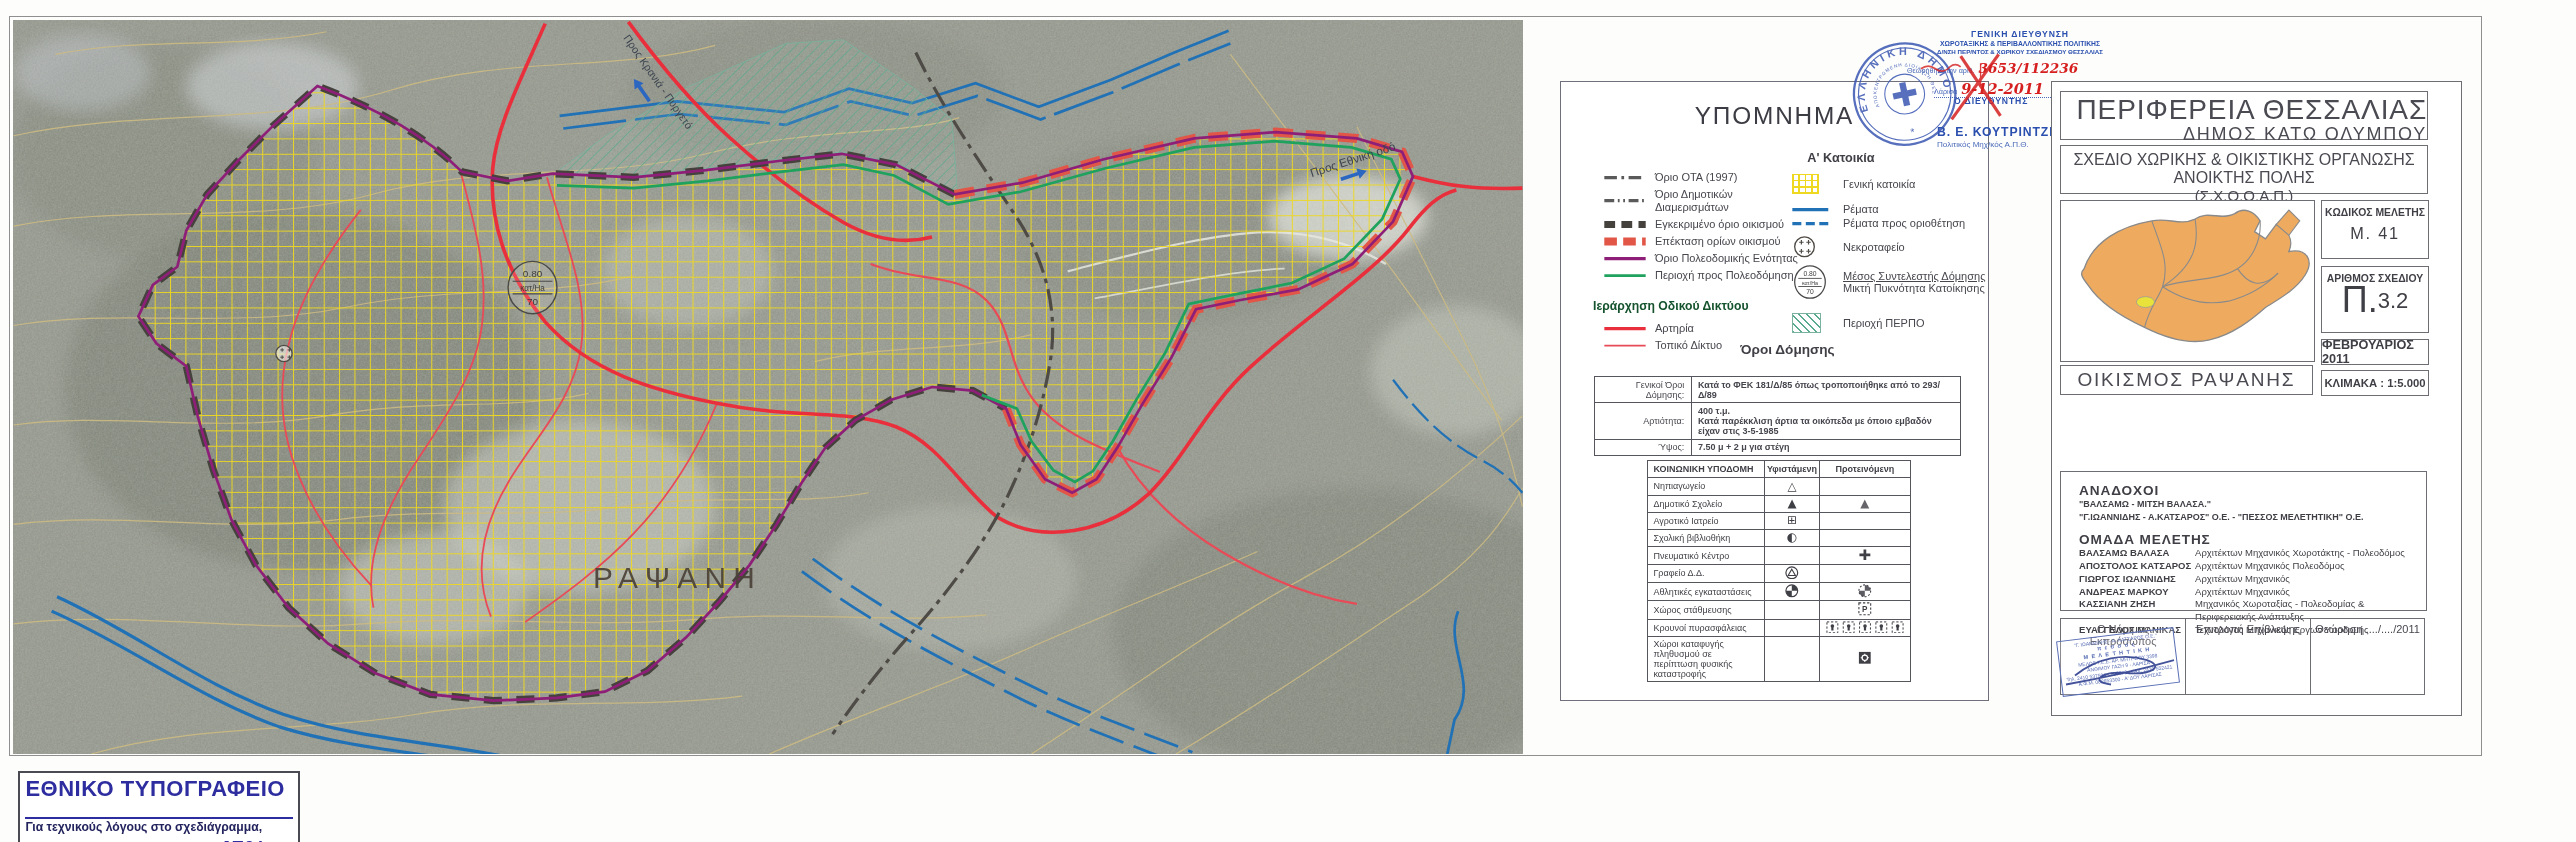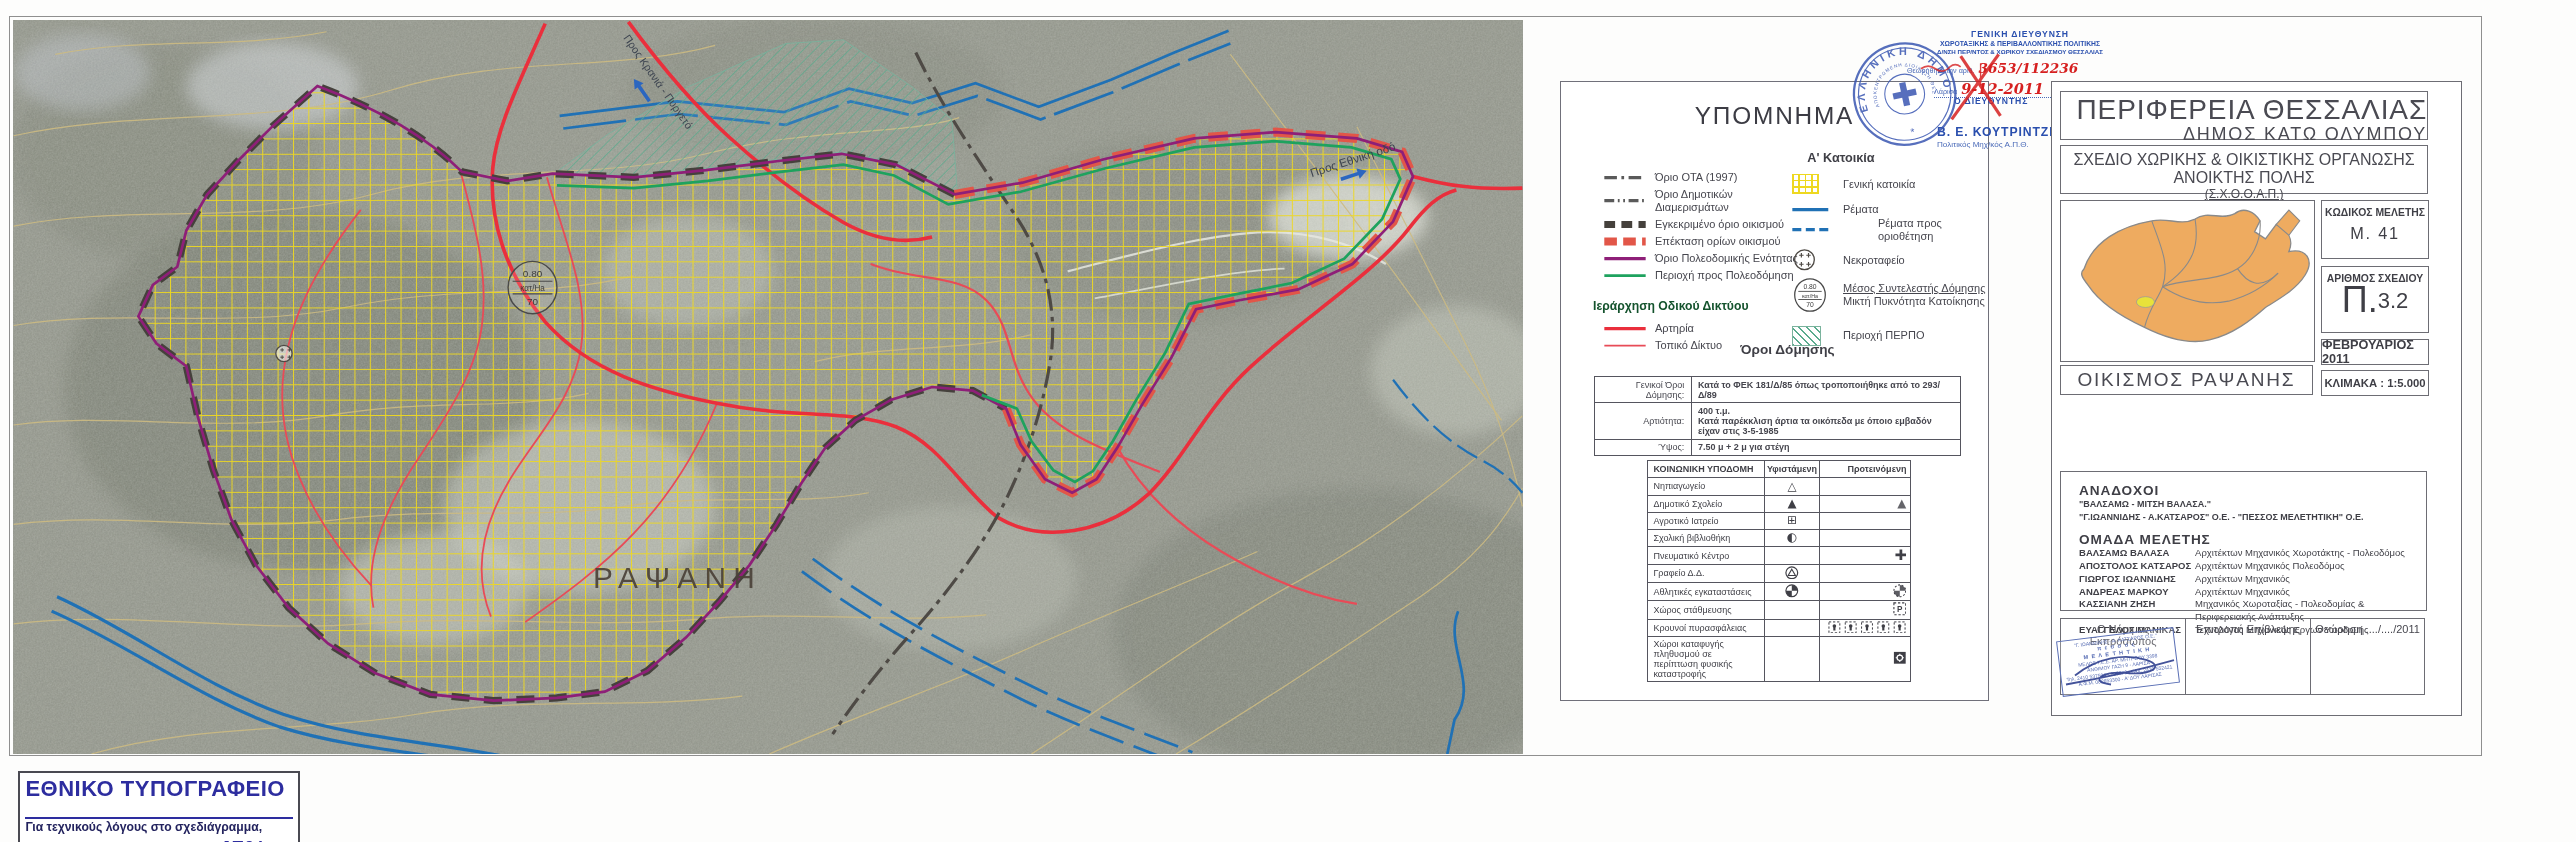--- a/index.html
+++ b/index.html
@@ -33,21 +33,21 @@
   #terms-table td{border:1.4px solid #55555e;font-size:9px;font-weight:bold;color:#46464e;
      padding:2.7px 6.3px;vertical-align:middle;}
   #terms-table td.lbl{width:83px;text-align:right;font-weight:normal;}
   
   #infra-table{left:86px;top:378px;width:264px;border-collapse:collapse;position:absolute;}
   #infra-table td,#infra-table th{border:1.3px solid #55555e;font-size:9px;color:#3f3f46;
      padding:1.8px 5.4px;height:12.7px;}
   #infra-table th{font-weight:bold;text-align:left;}
   #infra-table td.sym,#infra-table th.sym{text-align:center;width:47px;padding:0.9px 1.8px;}
   #infra-table th.sym{width:47px;}
-  #infra-table td.sym2,#infra-table th.sym2{text-align:right;width:83px;padding:0.9px 3.6px;}
+  #infra-table td.sym2,#infra-table th.sym2{text-align:center;width:83px;padding:0.9px 3.6px;}
   .uni-sym{font-family:"DejaVu Sans",sans-serif;font-size:11.8px;color:#3f3f46;line-height:1;}
   
   #dept-block{left:1907px;top:29px;width:226px;color:#2a4fae;text-align:center;line-height:1.25;}
   #dept-block .l1{font-size:8.6px;font-weight:bold;letter-spacing:0.9px;}
   #dept-block .l2{font-size:6.8px;font-weight:bold;}
   #dept-block .l3{font-size:6.2px;font-weight:bold;}
   #protocol-line{left:1907px;top:60px;width:226px;text-align:left;}
   #protocol-line .faint{color:#4a6ab8;font-size:7.2px;filter:blur(0.6px);}
   .hand-red{color:#d62020;font-family:"DejaVu Serif",serif;font-style:italic;font-weight:bold;}
   #date-line{left:1934px;top:80px;width:199px;border-bottom:0.9px dotted #4a6ab8;}
@@ -56,21 +56,21 @@
   #director-name{left:1937px;top:125px;width:181px;color:#2a4fae;font-size:12.2px;font-weight:bold;letter-spacing:0.9px;}
   #director-title{left:1937px;top:140px;width:181px;color:#4a6ab8;font-size:8.1px;}
   
   #title-block{left:2051px;top:81px;width:409px;height:633px;border:1.8px solid #6d6d74;background:#fff;}
   .tb-box{position:absolute;border:1.4px solid #6d6d74;background:#fff;}
   #tb-title{left:8.1px;top:9px;width:366px;height:47px;text-align:right;}
   #tb-title .big{font-size:28px;letter-spacing:0.9px;color:#4a4a52;margin-top:1.8px;}
   #tb-title .small{font-size:18px;letter-spacing:1.8px;color:#4a4a52;margin-top:-1.8px;}
   #tb-plan{left:8.1px;top:63px;width:366px;height:47px;text-align:center;}
   #tb-plan .p1{font-size:16px;color:#4a4a52;margin-top:5.4px;}
-  #tb-plan .p2{font-size:12px;color:#4a4a52;text-decoration:underline;}
+  #tb-plan .p2{font-size:15px;color:#4a4a52;text-decoration:underline;}
   #tb-map{left:8.1px;top:118px;width:253px;height:160px;}
   #tb-settlement{left:8.1px;top:283px;width:253px;height:30px;font-size:19px;letter-spacing:1.8px;
       color:#4a4a52;display:flex;align-items:center;padding-left:16.3px;box-sizing:border-box;}
   #tb-code{left:269px;top:118px;width:106px;height:57px;text-align:center;}
   #tb-code .lbl{font-size:10.4px;font-weight:bold;margin-top:6.3px;}
   #tb-code .val{font-size:16.3px;margin-top:5.4px;letter-spacing:1.8px;}
   #tb-planno{left:269px;top:184px;width:106px;height:65px;text-align:center;}
   #tb-planno .lbl{font-size:10.4px;font-weight:bold;margin-top:6.3px;}
   #tb-planno .val{font-size:22px;margin-top:1.8px;}
   #tb-planno .val .P{font-size:36px;line-height:.8;vertical-align:-3.6px;}
@@ -342,21 +342,21 @@
         <span class="leg-label">Γενική κατοικία</span>
       </div>
       <div class="leg-row" style="margin-bottom:1.8px;">
         <span class="leg-swatch">
           <svg width="42" height="7.2" viewBox="0 0 46 8">
               <line x1="0" y1="4" x2="40" y2="4" stroke="#2071b5" stroke-width="3.5"></line>
             </svg>
           </span>
         <span class="leg-label">Ρέματα</span>
       </div>
-      <div class="leg-row" style="margin-bottom:5.4px;gap:35px;">
+      <div class="leg-row" style="margin-bottom:5.4px;">
         <span class="leg-swatch">
           <svg width="42" height="7.2" viewBox="0 0 46 8">
               <line x1="0" y1="4" x2="40" y2="4" stroke="#2071b5" stroke-width="3.5" stroke-dasharray="10 5"></line>
             </svg>
           </span>
         <span class="leg-label">Ρέματα προς οριοθέτηση</span>
       </div>
       <div class="leg-row" style="margin-bottom:5.4px;">
         <span class="leg-swatch">
           <svg width="25" height="23.5" viewBox="0 0 28 26">

